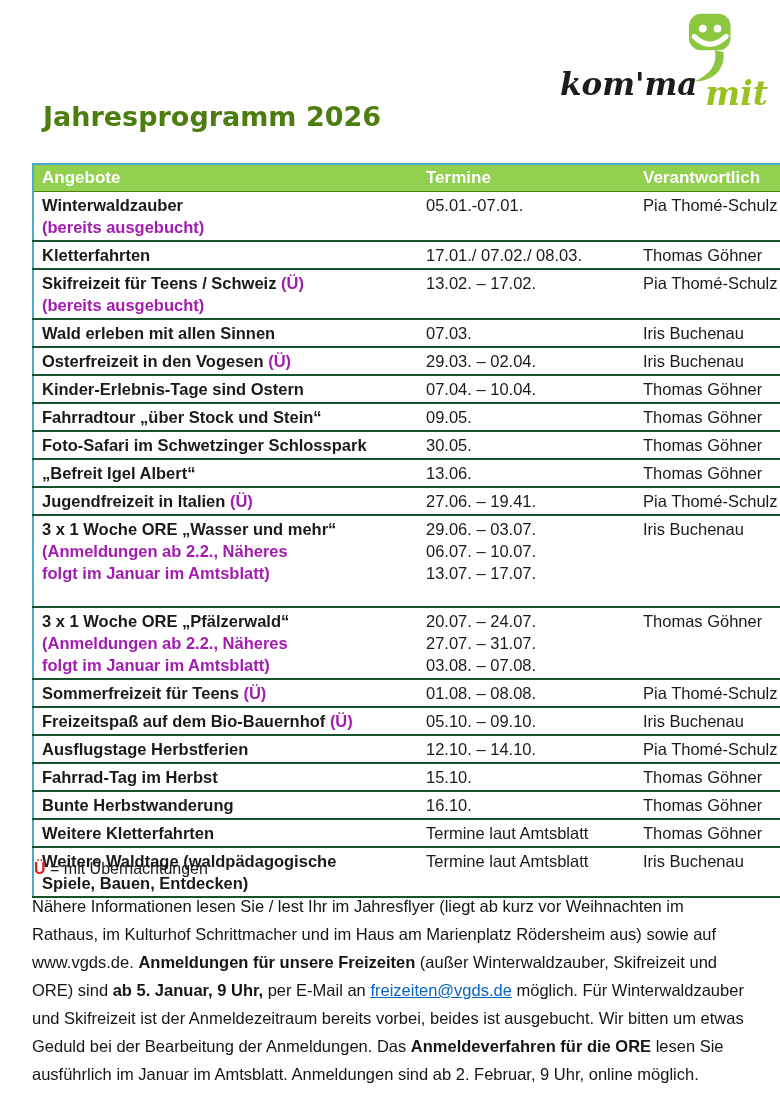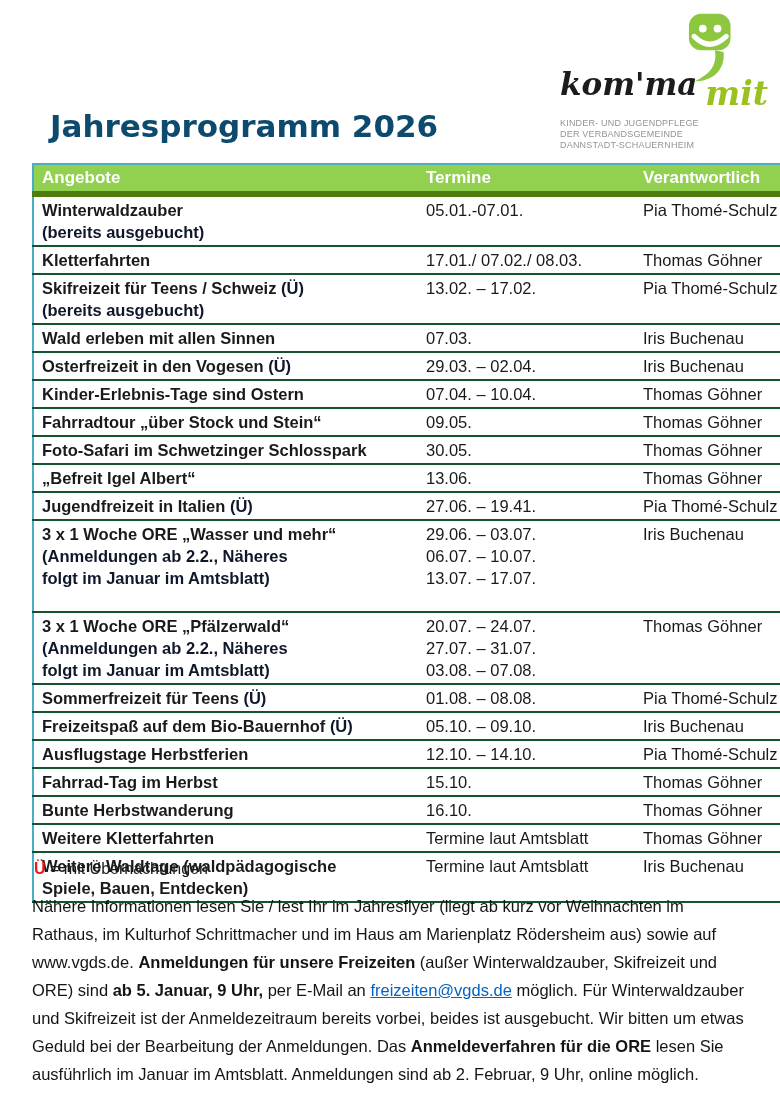--- a/index.html
+++ b/index.html
@@ -11,35 +11,35 @@
   .comma-svg{position:absolute;top:4px;left:122px;width:52px;height:80px;}
   .brand{position:absolute;top:56px;left:0;white-space:nowrap;}
   .brand-black{font-family:"DejaVu Serif",serif;font-style:italic;font-weight:700;
                font-size:31px;color:#1c1c1c;}
   .brand-green{font-family:"DejaVu Serif",serif;font-style:italic;font-weight:700;
                font-size:33px;color:#9bc121;position:relative;top:10px;margin-left:8px;}
   .logo-sub{position:absolute;top:110px;left:0;font-size:9px;line-height:11px;
             color:#949494;letter-spacing:0.2px;}
 
   
-  .title{position:absolute;top:92px;left:34px;margin:16px;font-family:"DejaVu Sans",sans-serif;
-         font-size:31px;font-weight:800;color:#0c4a6e;letter-spacing:0px;}
+  .title{position:absolute;top:92px;left:34px;margin:9px;font-family:"DejaVu Sans",sans-serif;
+         font-size:27px;font-weight:800;color:#4d7c0f;letter-spacing:0px;}
 
   
   .program{position:absolute;top:163px;left:32px;width:723px;border-collapse:collapse;
            table-layout:fixed;border:2px solid #4bacc6;}
   .program th{background:#92d050;color:#fff;text-align:left;font-size:17px;font-weight:700;
-              padding:3px 8px;border-bottom:6px solid #4d7c0f;}
+              padding:3px 8px;border-bottom:1px solid #4d7c0f;}
   .program td{vertical-align:top;padding:2px 8px;font-size:16.5px;line-height:22px;
               border-bottom:2px solid #14532d;color:#1a1a1a;}
   .c1{width:368px;}
   td.c1{font-weight:700;}
   .c2{width:201px;}
   .c3{width:150px;padding-right:4px;}
-  .red{color:#0f172a;}
+  .red{color:#a21caf;}
   tr.tall td{padding-bottom:22px;}
 
   
   .legend{position:absolute;top:860px;left:34px;font-size:16px;color:#1a1a1a;}
   .legend .sym{color:#e11b22;font-weight:700;}
 
   
   .footer{position:absolute;top:892px;left:32px;width:720px;margin:0;
           font-size:16.5px;line-height:28px;color:#151515;}
   .bold{font-weight:700;}
@@ -54,25 +54,20 @@
     <svg class="comma-svg" viewBox="0 0 60 92">
       <rect x="8" y="2" width="48" height="42" rx="14" fill="#8dc63f"></rect>
       <circle cx="24" cy="19" r="4.5" fill="#ffffff"></circle>
       <circle cx="41" cy="19" r="4.5" fill="#ffffff"></circle>
       <path d="M14 28 Q32 46 51 28" stroke="#ffffff" stroke-width="6" fill="none" stroke-linecap="round"></path>
       <path d="M38 44 C41 60 33 72 14 80 C34 80 50 68 48 46 Z" fill="#8dc63f"></path>
     </svg>
     <div class="brand">
       <span class="brand-black">kom'ma</span><span class="brand-green">mit</span>
     </div>
-    <div class="logo-sub">
-      <div>KINDER- UND JUGENDPFLEGE</div>
-      <div>DER VERBANDSGEMEINDE</div>
-      <div>DANNSTADT-SCHAUERNHEIM</div>
-    </div>
   </div>
 
   <h1 class="title">Jahresprogramm 2026</h1>
 
   <table class="program">
     <thead>
       <tr>
         <th class="c1">Angebote</th>
         <th class="c2">Termine</th>
         <th class="c3">Verantwortlich</th>

